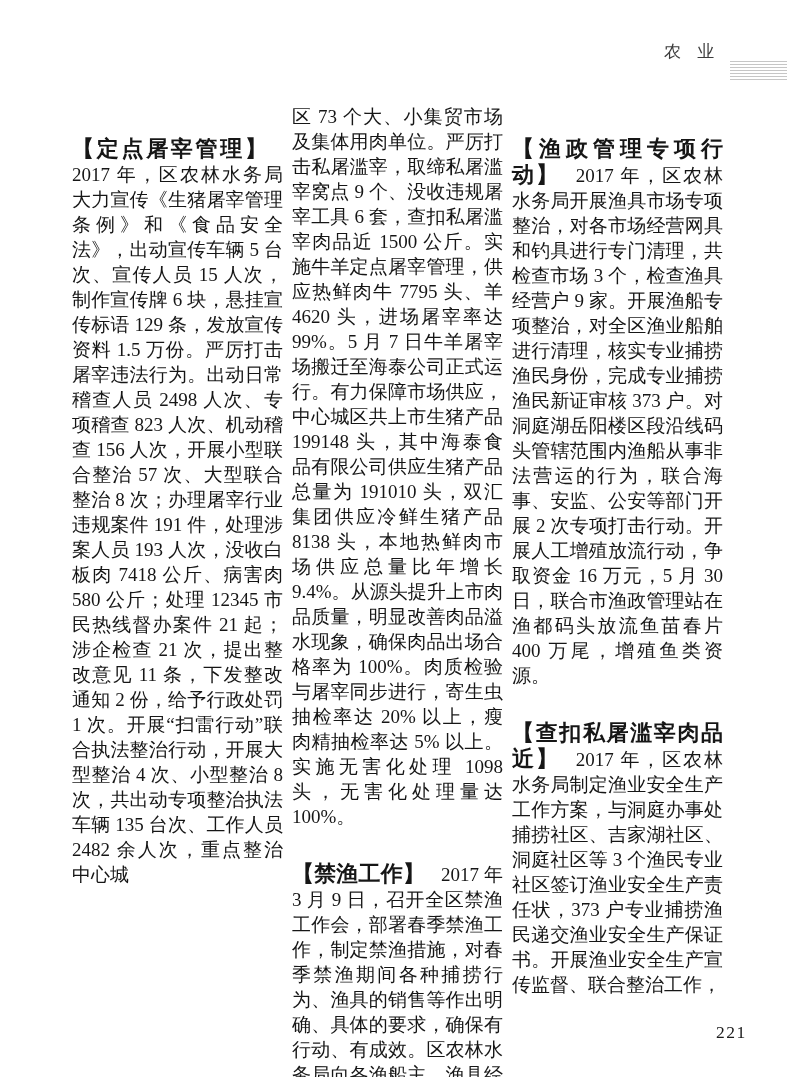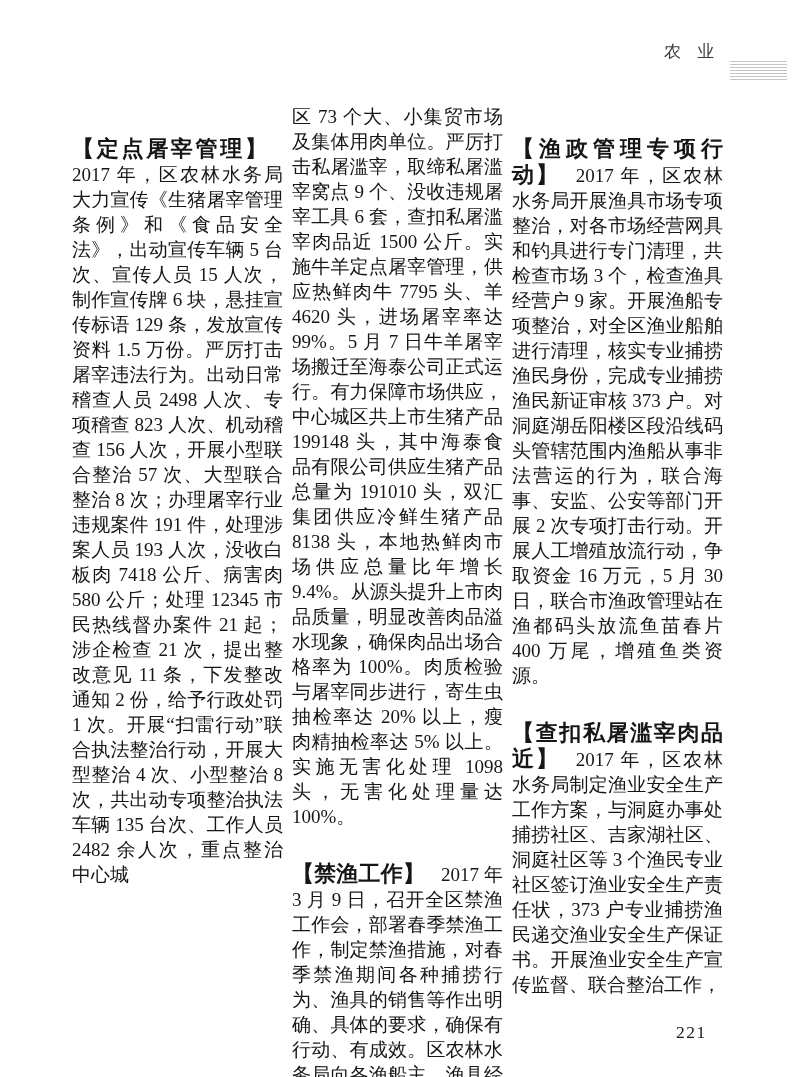--- a/index.html
+++ b/index.html
@@ -40,21 +40,21 @@
   .para { margin: 0; }
   .entry { margin-top: 32px; }
   .entry-heading {
     font-family: "Liberation Sans", "DejaVu Sans", sans-serif;
     font-weight: bold; font-size: 22px;
     margin-right: 16px;
   }
 
   
   .page-number {
-    position: absolute; left: 676px; top: 1022px;
+    position: absolute; left: 716px; top: 1022px;
     font-size: 17.5px; color: #1b1b1b; letter-spacing: 1.5px;
   }
 </style>
 </head>
 <body>
 
 <div class="page">
 
   <header>
     <span class="section-title">农 业</span>

